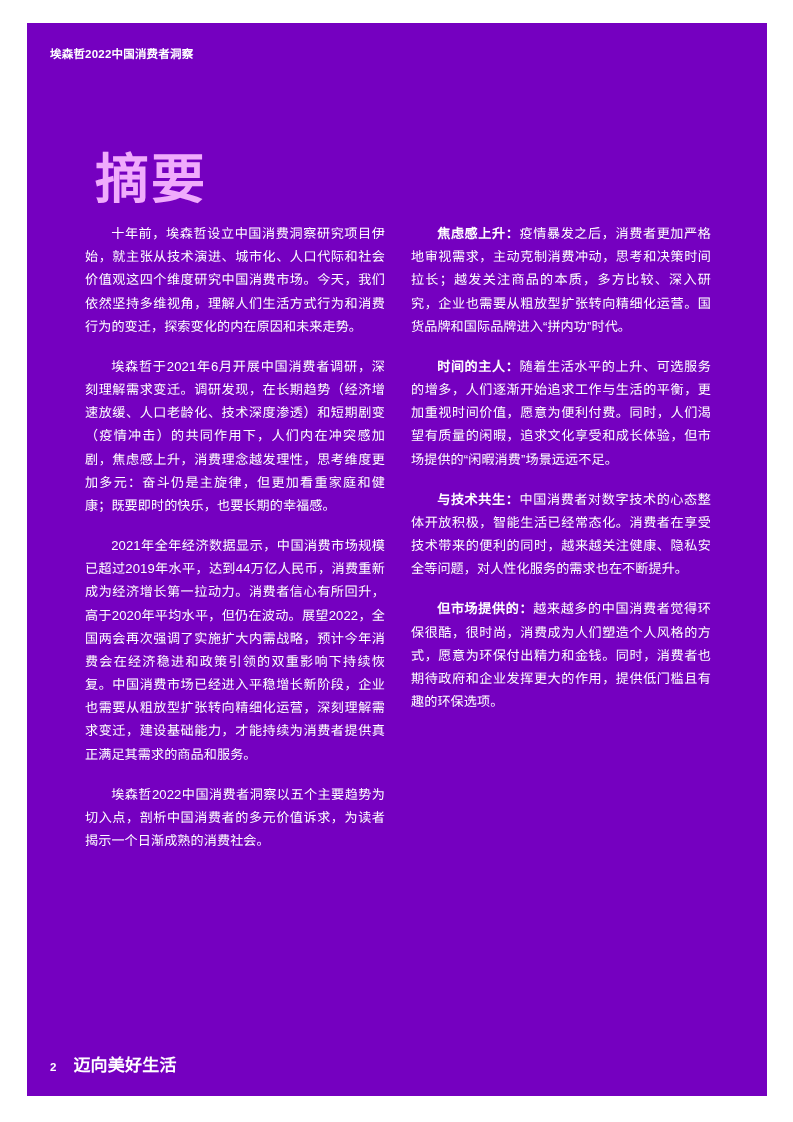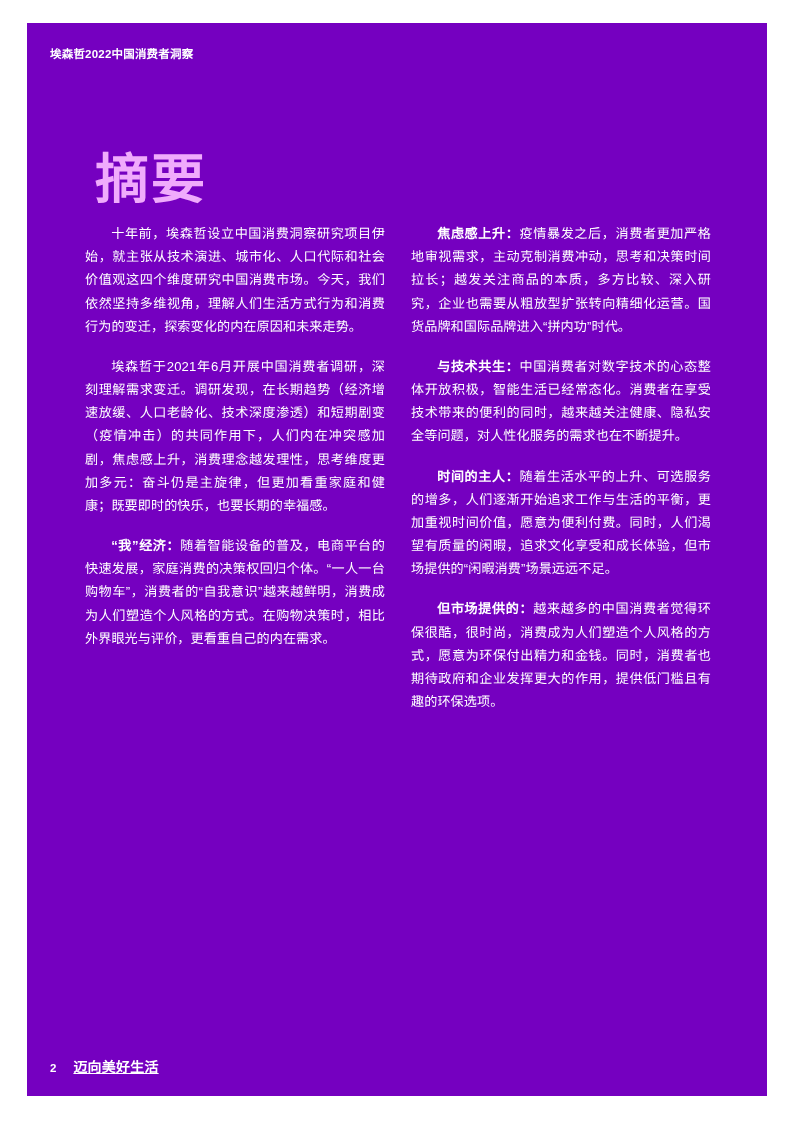--- a/index.html
+++ b/index.html
@@ -105,49 +105,49 @@
     align-items: baseline;
     gap: 17px;
     color: #ffffff;
   }
   .folio {
     font-size: 11.5px;
     font-weight: 700;
     line-height: 1;
   }
   .footer-title {
-    font-size: 14px;
+    font-size: 17px;
     font-weight: 700;
     letter-spacing: 0.2px;
     line-height: 1;
     white-space: nowrap;
-    text-decoration: underline;
   }
 </style>
 </head>
 <body>
 
 <div class="page">
 
   <div class="running-header">
     <span class="running-header-text">埃森哲2022中国消费者洞察</span>
   </div>
 
   <h1 class="section-title">摘要</h1>
 
   <div class="columns">
     <div class="column" id="left-column">
         <p class="para"><span>十年前，埃森哲设立中国消费洞察研究项目伊始，就主张从技术演进、城市化、人口代际和社会价值观这四个维度研究中国消费市场。今天，我们依然坚持多维视角，理解人们生活方式行为和消费行为的变迁，探索变化的内在原因和未来走势。</span></p>
         <p class="para"><span>埃森哲于2021年6月开展中国消费者调研，深刻理解需求变迁。调研发现，在长期趋势（经济增速放缓、人口老龄化、技术深度渗透）和短期剧变（疫情冲击）的共同作用下，人们内在冲突感加剧，焦虑感上升，消费理念越发理性，思考维度更加多元：奋斗仍是主旋律，但更加看重家庭和健康；既要即时的快乐，也要长期的幸福感。</span></p>
-        <p class="para"><span class="lead">“我”经济：</span><span>随着智能设备的普及，电商平台的快速发展，家庭消费的决策权回归个体。“一人一台购物车”，消费者的“自我意识”越来越鲜明，消费成为人们塑造个人风格的方式。在购物决策时，相比外界眼光与评价，更看重自己的内在需求。</span></p>
+        <p class="para"><span>2021年全年经济数据显示，中国消费市场规模已超过2019年水平，达到44万亿人民币，消费重新成为经济增长第一拉动力。消费者信心有所回升，高于2020年平均水平，但仍在波动。展望2022，全国两会再次强调了实施扩大内需战略，预计今年消费会在经济稳进和政策引领的双重影响下持续恢复。中国消费市场已经进入平稳增长新阶段，企业也需要从粗放型扩张转向精细化运营，深刻理解需求变迁，建设基础能力，才能持续为消费者提供真正满足其需求的商品和服务。</span></p>
+        <p class="para"><span>埃森哲2022中国消费者洞察以五个主要趋势为切入点，剖析中国消费者的多元价值诉求，为读者揭示一个日渐成熟的消费社会。</span></p>
       </div>
     <div class="column" id="right-column">
         <p class="para"><span class="lead">焦虑感上升：</span><span>疫情暴发之后，消费者更加严格地审视需求，主动克制消费冲动，思考和决策时间拉长；越发关注商品的本质，多方比较、深入研究，企业也需要从粗放型扩张转向精细化运营。国货品牌和国际品牌进入“拼内功”时代。</span></p>
+        <p class="para"><span class="lead">时间的主人：</span><span>随着生活水平的上升、可选服务的增多，人们逐渐开始追求工作与生活的平衡，更加重视时间价值，愿意为便利付费。同时，人们渴望有质量的闲暇，追求文化享受和成长体验，但市场提供的“闲暇消费”场景远远不足。</span></p>
         <p class="para"><span class="lead">与技术共生：</span><span>中国消费者对数字技术的心态整体开放积极，智能生活已经常态化。消费者在享受技术带来的便利的同时，越来越关注健康、隐私安全等问题，对人性化服务的需求也在不断提升。</span></p>
-        <p class="para"><span class="lead">时间的主人：</span><span>随着生活水平的上升、可选服务的增多，人们逐渐开始追求工作与生活的平衡，更加重视时间价值，愿意为便利付费。同时，人们渴望有质量的闲暇，追求文化享受和成长体验，但市场提供的“闲暇消费”场景远远不足。</span></p>
         <p class="para"><span class="lead">但市场提供的：</span><span>越来越多的中国消费者觉得环保很酷，很时尚，消费成为人们塑造个人风格的方式，愿意为环保付出精力和金钱。同时，消费者也期待政府和企业发挥更大的作用，提供低门槛且有趣的环保选项。</span></p>
       </div>
   </div>
 
   <div class="page-footer">
     <span class="folio">2</span>
     <span class="footer-title">迈向美好生活</span>
   </div>
 
 </div>

